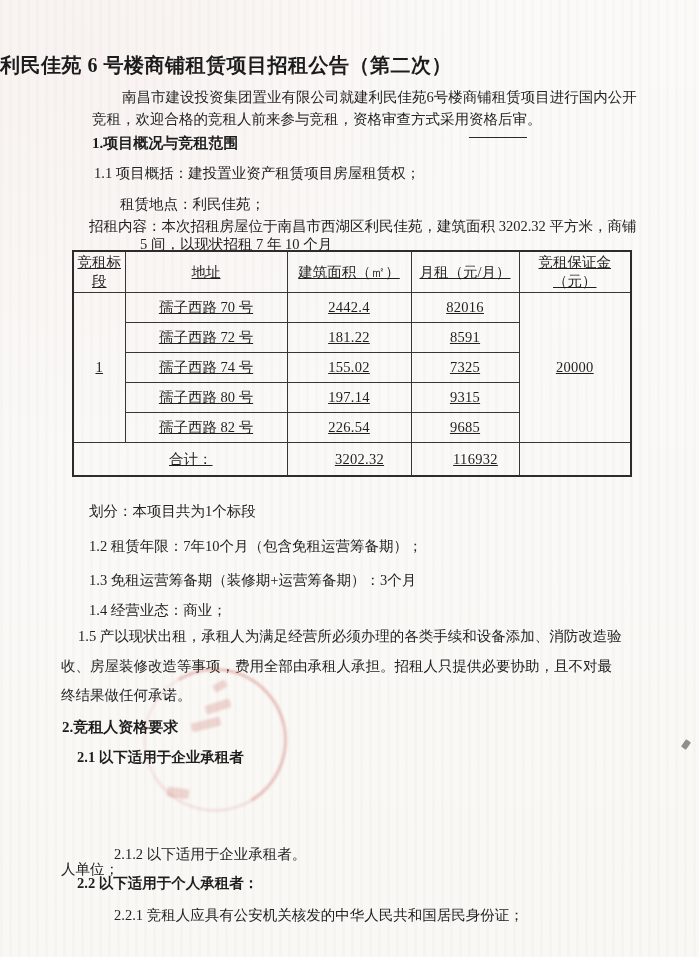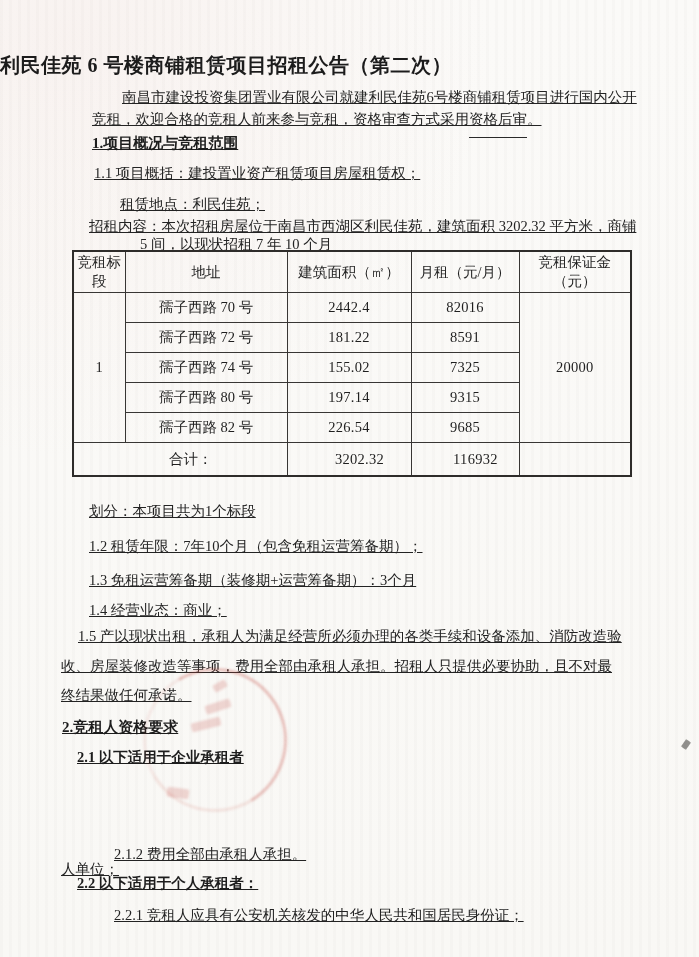--- a/index.html
+++ b/index.html
@@ -14,21 +14,20 @@
       radial-gradient(circle at 10% 4%, rgba(226,176,170,0.10), rgba(226,176,170,0) 38%),
       repeating-linear-gradient(90deg, rgba(110,104,98,0.028) 0 3px, rgba(0,0,0,0) 3px 9px),
       linear-gradient(#fbfaf8,#f9f8f5);
   }
   .line{
     position:absolute;
     white-space:nowrap;
     font-size:14.5px;
     line-height:19px;
     color:#232323;
-    text-decoration:underline;
   }
   .doc-title{
     position:absolute;
     left:0;right:0;top:52px;
     font-size:20px;
     font-weight:bold;
     letter-spacing:.5px;
     color:#1c1c1c;
     white-space:nowrap;
   }
@@ -37,20 +36,21 @@
   
   table.rent-table{
     position:absolute;
     left:72px;top:250px;
     width:558px;
     border-collapse:collapse;
     table-layout:fixed;
     font-size:14.5px;
     color:#1f1f1f;
     background:transparent;
+    text-decoration:underline;
   }
   table.rent-table td,table.rent-table th{
     border:1.6px solid #383634;
     text-align:center;
     vertical-align:middle;
     font-weight:normal;
     padding:0 2px;
     overflow:hidden;
   }
   table.rent-table{border:2.2px solid #2e2c2a;}
@@ -151,21 +151,21 @@
   <div class="line" style="left:89px;top:537px">1.2 租赁年限：7年10个月（包含免租运营筹备期）；</div>
   <div class="line" style="left:89px;top:571px">1.3 免租运营筹备期（装修期+运营筹备期）：3个月</div>
   <div class="line" style="left:89px;top:601px">1.4 经营业态：商业；</div>
   <div class="line" style="left:78px;top:627px">1.5 产以现状出租，承租人为满足经营所必须办理的各类手续和设备添加、消防改造验</div>
   <div class="line" style="left:61px;top:657px">收、房屋装修改造等事项，费用全部由承租人承担。招租人只提供必要协助，且不对最</div>
   <div class="line" style="left:61px;top:686px">终结果做任何承诺。</div>
 
   <div class="line bold" style="left:62px;top:718px;font-size:15px">2.竞租人资格要求</div>
   <div class="line bold" style="left:77px;top:748px">2.1 以下适用于企业承租者</div>
   <div class="line" style="left:61px;top:860px">人单位；</div>
-  <div class="line" style="left:114px;top:845px">2.1.2 费用全部由承租人承担。</div>
+  <div class="line" style="left:114px;top:845px">2.1.2 以下适用于企业承租者。</div>
   <div class="line bold" style="left:77px;top:874px">2.2 以下适用于个人承租者：</div>
   <div class="line" style="left:114px;top:906px">2.2.1 竞租人应具有公安机关核发的中华人民共和国居民身份证；</div>
 
   <div class="stamp">
     <div class="stamp-ring"></div>
     <div class="stamp-mark m1"></div>
     <div class="stamp-mark m2"></div>
     <div class="stamp-mark m3"></div>
     <div class="stamp-mark m4"></div>
   </div>

